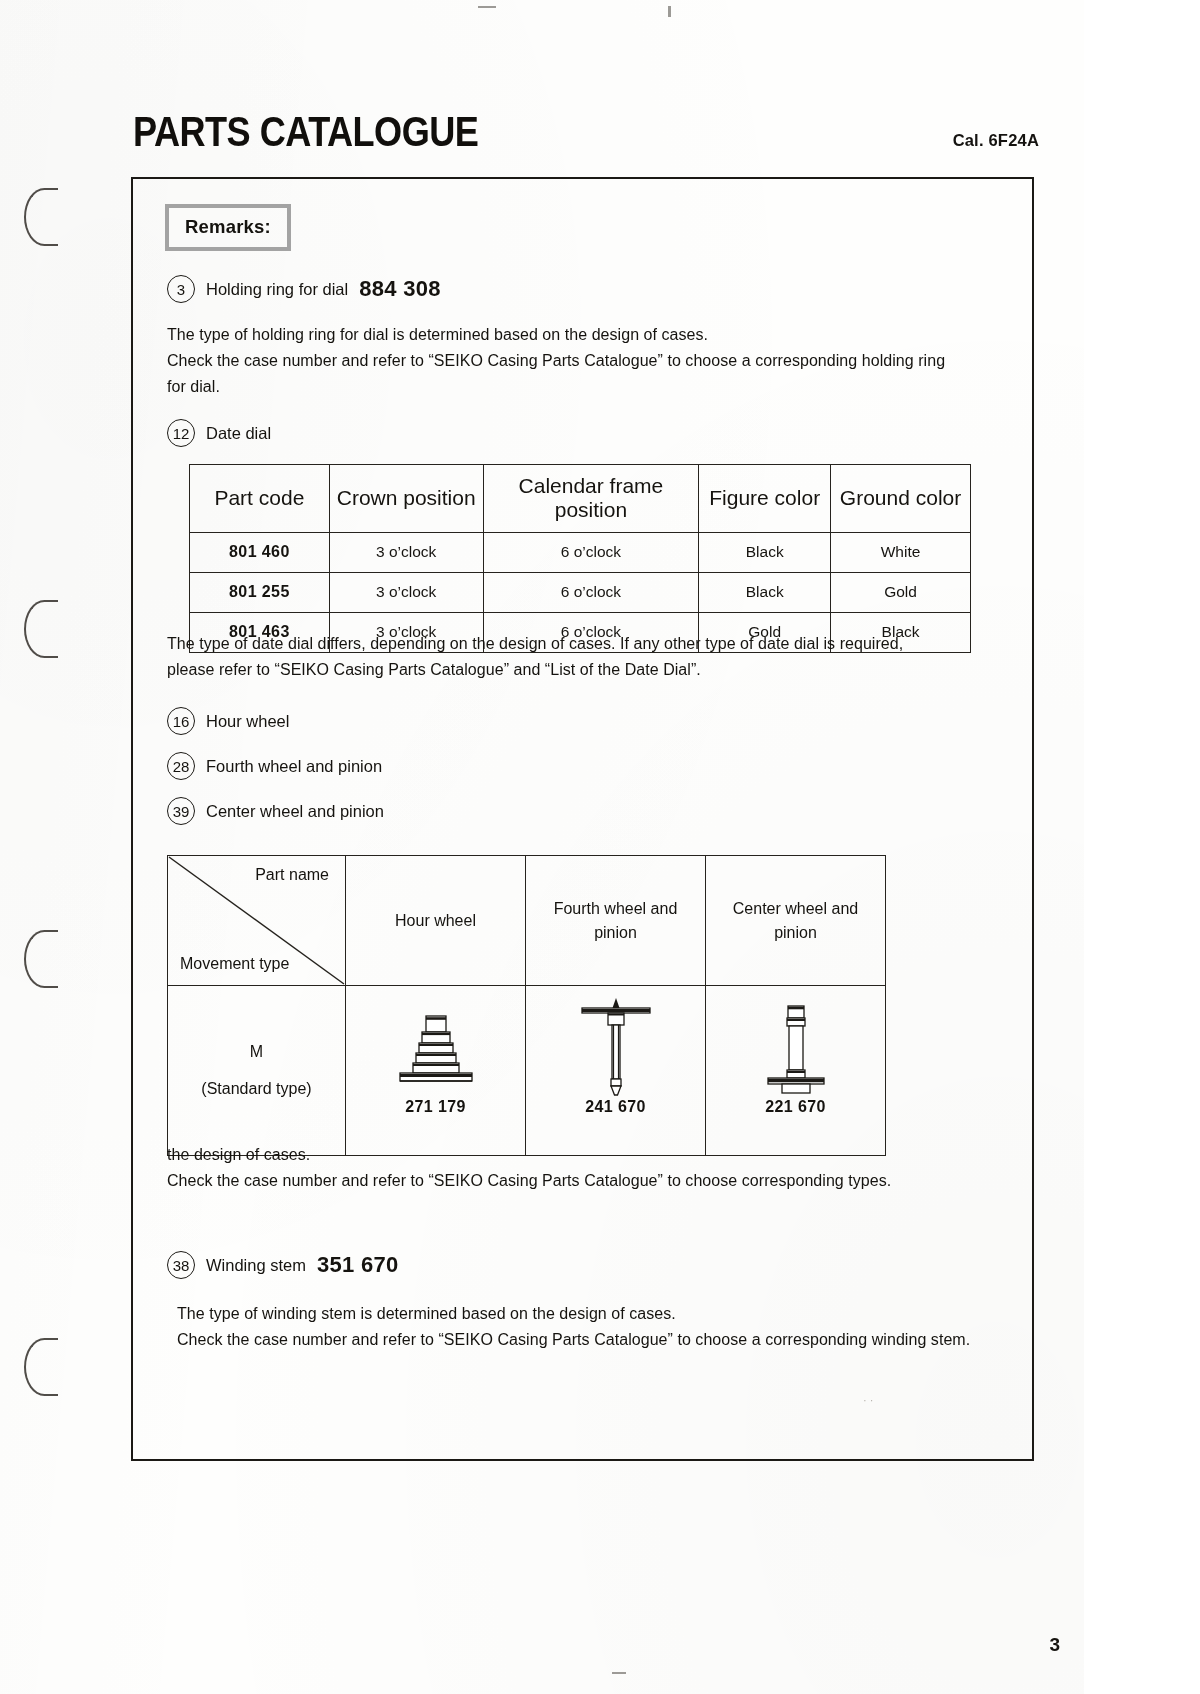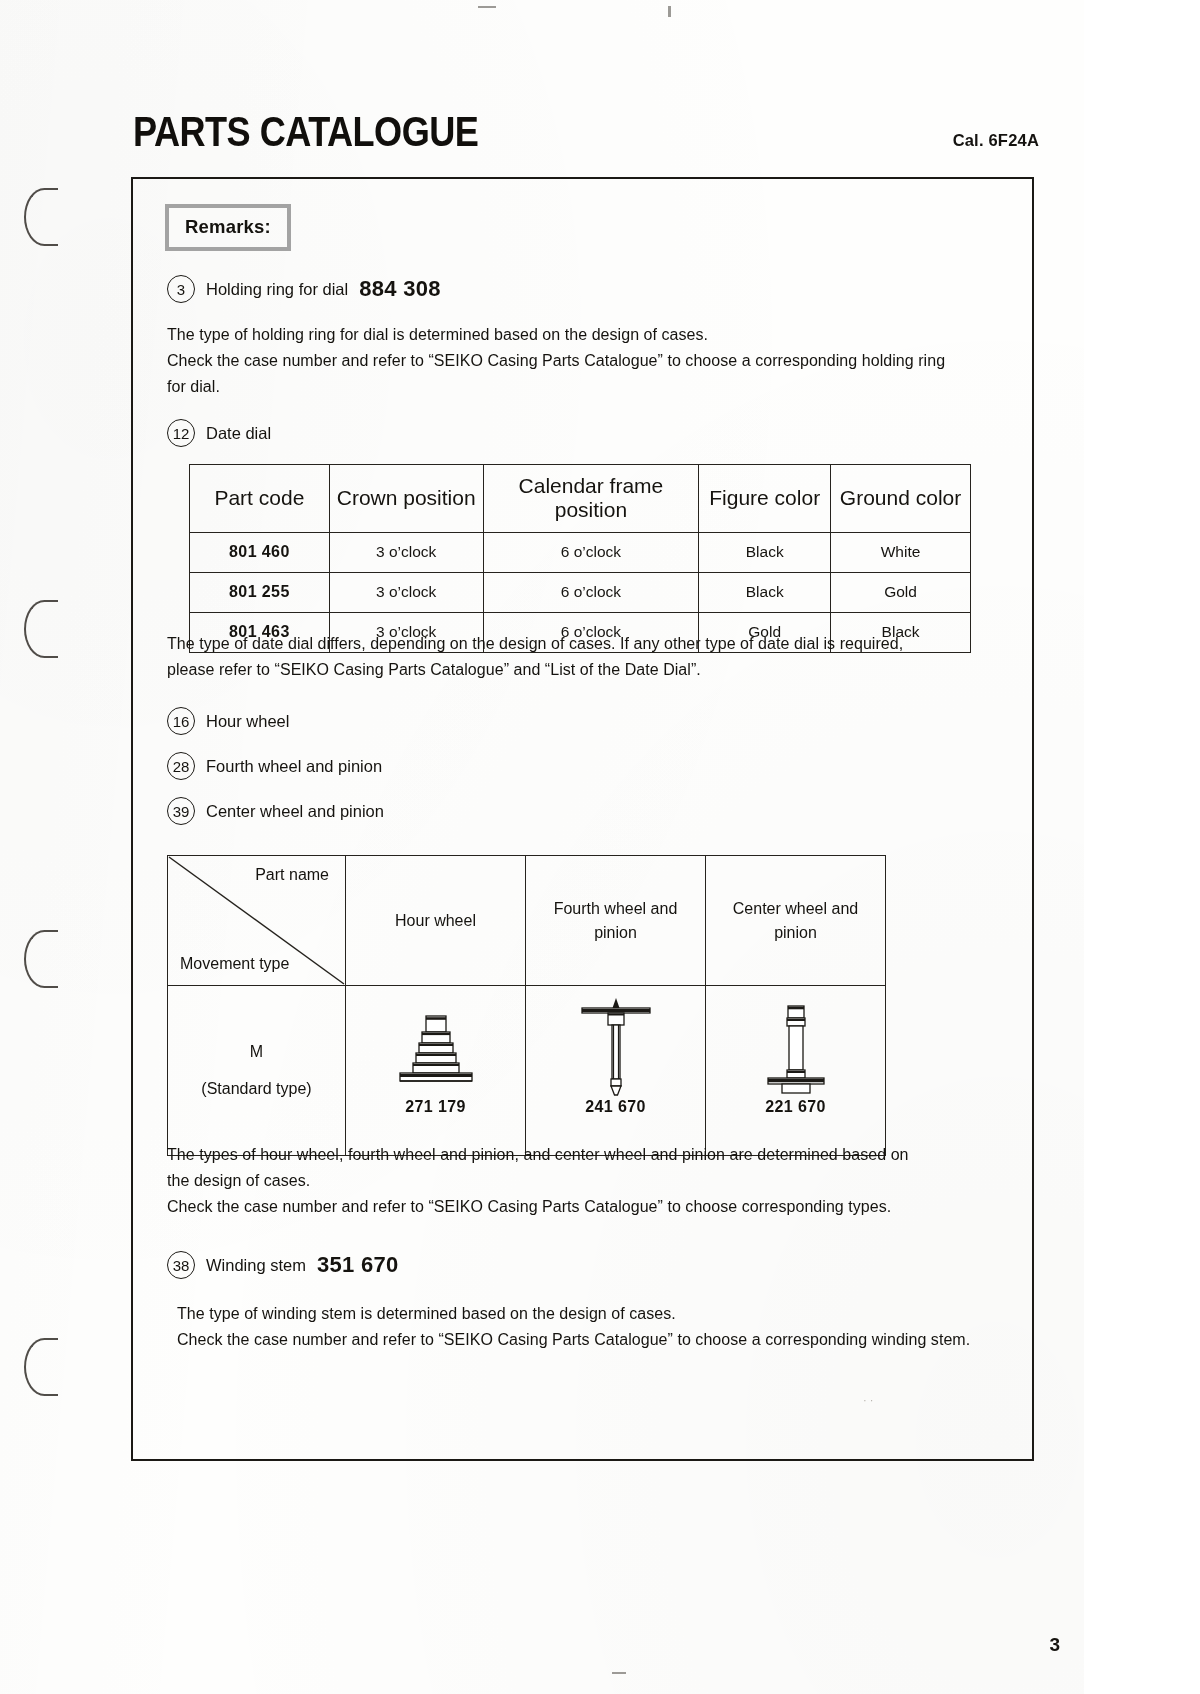--- a/index.html
+++ b/index.html
@@ -372,21 +372,20 @@
                   </g>
                 </svg>
                 <div class="part-num">221 670</div>
               </div>
             </td>
           </tr>
         </tbody>
       </table>
 
       <div class="para" style="left:34px; top:963px;">
-        <span class="ln">The types of hour wheel, fourth wheel and pinion, and center wheel and pinion are determined based on</span>
         <span class="ln">the design of cases.</span>
         <span class="ln">Check the case number and refer to “SEIKO Casing Parts Catalogue” to choose corresponding types.</span>
       </div>
 
       <div class="item-line" style="left:34px; top:1072px;">
         <span class="circle-num">38</span>
         <span class="item-label">Winding stem</span>
         <span class="item-code">351 670</span>
       </div>
 

